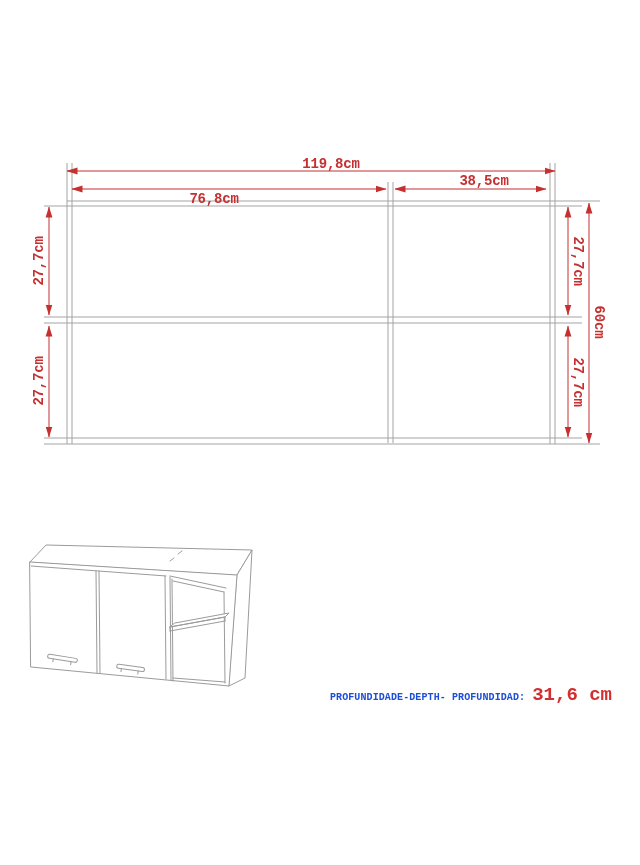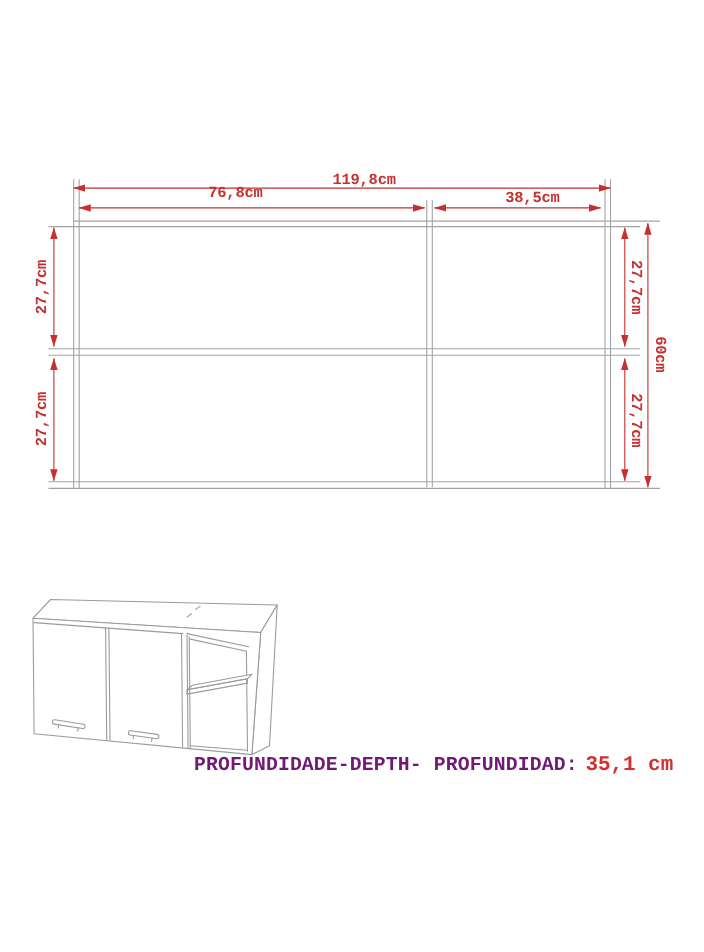--- a/index.html
+++ b/index.html
@@ -12,21 +12,21 @@
     position:absolute; color:#c53030; font-weight:bold; font-size:14px;
     letter-spacing:-0.2px; white-space:nowrap; line-height:1;
     transform:translate(-50%,-50%);
   }
   .dim.rot-left  { transform:translate(-50%,-50%) rotate(-90deg); }
   .dim.rot-right { transform:translate(-50%,-50%) rotate(90deg); }
   .depth-note {
     position:absolute; top:684px; right:28px;
     display:flex; align-items:baseline; gap:7px; white-space:nowrap;
   }
-  .depth-note .lbl { color:#701a75; font-weight:bold; font-size:18px; letter-spacing:0.1px; }
+  .depth-note .lbl { color:#1d4ed8; font-weight:bold; font-size:10px; letter-spacing:0.1px; }
   .depth-note .val { color:#d32f2f; font-weight:bold; font-size:19px; }
 </style>
 </head>
 <body>
 
 <div class="canvas">
 
   <svg width="640" height="500" viewBox="0 0 640 500">
     <defs>
       <marker id="arr" viewBox="0 0 11 8" markerWidth="11" markerHeight="8" refX="10.5" refY="4" orient="auto-start-reverse">
@@ -61,21 +61,21 @@
       <line x1="395" y1="189" x2="546" y2="189" marker-start="url(#arr)" marker-end="url(#arr)"></line>
       <line x1="49" y1="207" x2="49" y2="315" marker-start="url(#arr)" marker-end="url(#arr)"></line>
       <line x1="49" y1="326" x2="49" y2="437" marker-start="url(#arr)" marker-end="url(#arr)"></line>
       <line x1="568" y1="207" x2="568" y2="315" marker-start="url(#arr)" marker-end="url(#arr)"></line>
       <line x1="568" y1="326" x2="568" y2="437" marker-start="url(#arr)" marker-end="url(#arr)"></line>
       <line x1="589" y1="203" x2="589" y2="443" marker-start="url(#arr)" marker-end="url(#arr)"></line>
     </g>
   </svg>
 
   <div class="dim" style="left:331px; top:164px;">119,8cm</div>
-  <div class="dim" style="left:214px; top:176px;">76,8cm</div>
+  <div class="dim" style="left:214px; top:199px;">76,8cm</div>
   <div class="dim" style="left:472px; top:181px;margin-left:12px;">38,5cm</div>
   <div class="dim rot-left" style="left:39px; top:261px;">27,7cm</div>
   <div class="dim rot-left" style="left:39px; top:381px;">27,7cm</div>
   <div class="dim rot-right" style="left:578px; top:261px;">27,7cm</div>
   <div class="dim rot-right" style="left:578px; top:382px;">27,7cm</div>
   <div class="dim rot-right" style="left:599px; top:322px;">60cm</div>
 
   <svg width="250" height="165" viewBox="0 0 250 165" style="left:15px; top:535px;">
     <g stroke="#9b9b9b" stroke-width="1" fill="#ffffff" stroke-linejoin="round" stroke-linecap="round">
 
@@ -116,16 +116,16 @@
       <g transform="translate(102,129) rotate(8)">
         <rect x="0" y="0" width="28" height="4" rx="2"></rect>
         <line x1="5" y1="4" x2="5" y2="7"></line>
         <line x1="22" y1="4" x2="22" y2="7"></line>
       </g>
     </g>
   </svg>
 
   <div class="depth-note">
     <span class="lbl">PROFUNDIDADE-DEPTH- PROFUNDIDAD:</span>
-    <span class="val">35,1 cm</span>
+    <span class="val">31,6 cm</span>
   </div>
 
 </div>
 
 </body></html>

